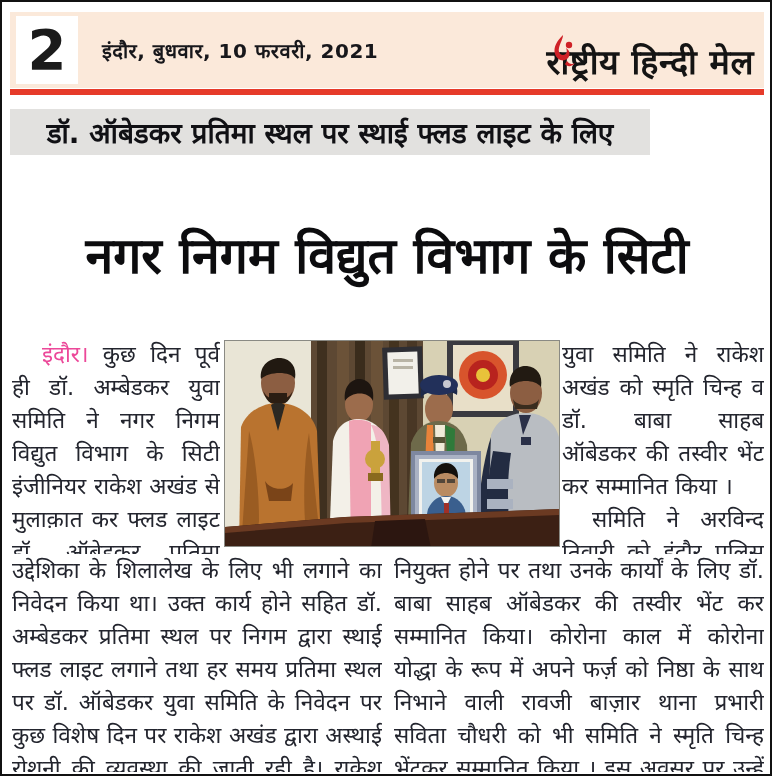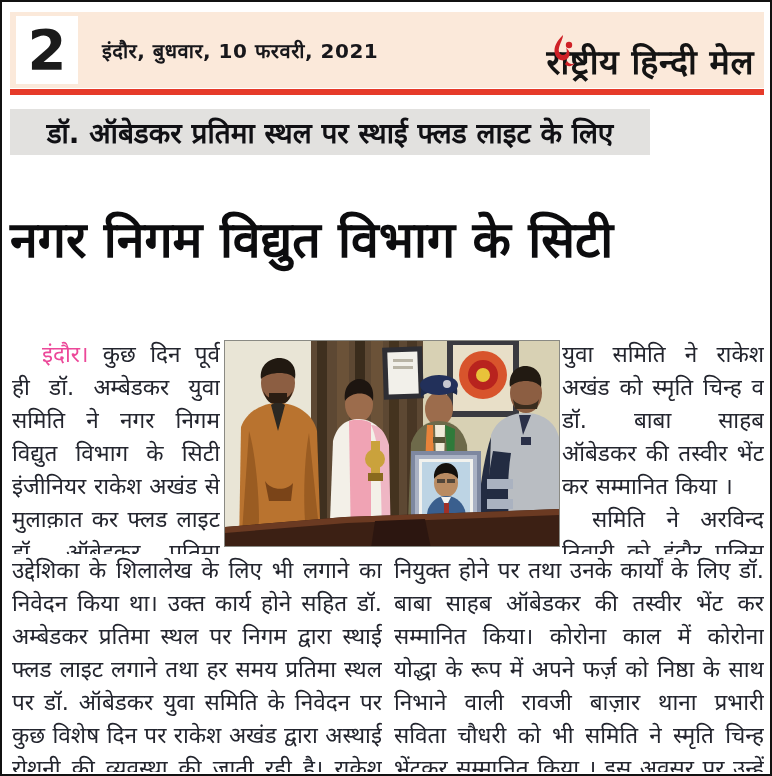--- a/index.html
+++ b/index.html
@@ -58,22 +58,22 @@
   .kicker-band{
     position:absolute;left:8px;top:107px;width:640px;height:46px;
     background:var(--band-bg);
     display:flex;align-items:center;justify-content:center;
   }
   .kicker-text{
     font-size:28px;font-weight:800;color:#101014;
   }
   
   .headline{
-    position:absolute;left:8px;top:156px;width:754px;height:164px;
-    display:flex;flex-direction:column;align-items:flex-start;justify-content:center;
+    position:absolute;left:8px;top:172px;width:754px;height:164px;
+    display:flex;flex-direction:column;align-items:center;justify-content:center;
     gap:8px;
   }
   .headline-line{
     font-size:50px;font-weight:900;color:#0c0c0e;line-height:1.25;
     letter-spacing:0px;white-space:nowrap;
   }
   
   .body-text{
     font-size:22.5px;line-height:33px;color:var(--body-ink);
     text-align:justify;

